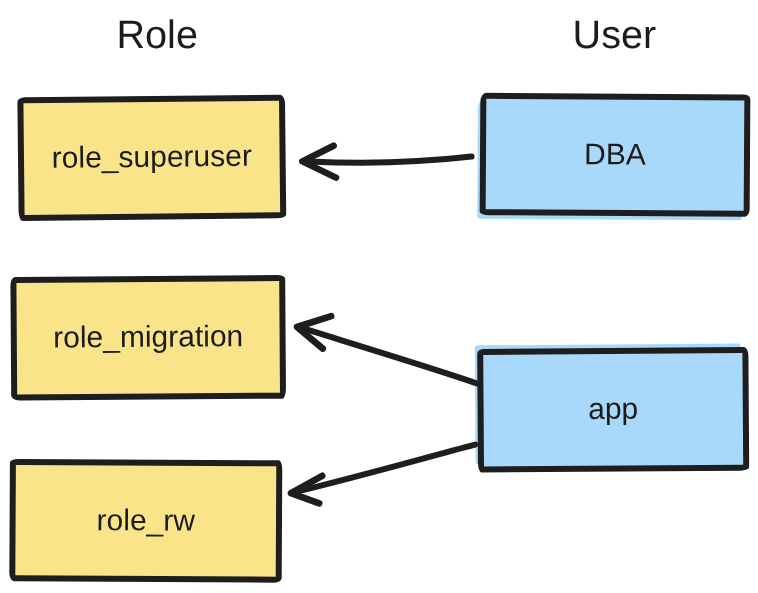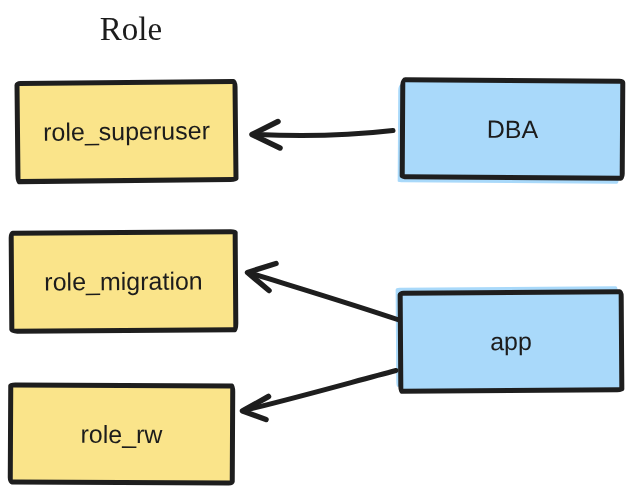--- a/index.html
+++ b/index.html
@@ -18,21 +18,20 @@
   }
   .col-header {
     position: absolute;
     top: 8px;
     width: 140px;
     text-align: center;
     font-size: 33px;
     line-height: 42px;
     color: var(--text, #1C1C1C);
     white-space: nowrap;
-    font-family: Liberation Serif, serif;
   }
   .col-header.role { left: 61px; }
   .col-header.user { left: 442px; }
 
   .box {
     position: absolute;
     box-sizing: border-box;
     border: 5px solid var(--stroke, #1E1E1E);
     display: flex;
     align-items: center;
@@ -75,20 +74,21 @@
   .shaft { stroke-width: 5px; }
   .head  { stroke-width: 5.5px; }
 </style>
 </head>
 <body>
 
 <div class="canvas">
 
   <div class="col-header role">Role</div>
 
+  <div class="col-header user">User</div>
 
   <div class="box role-fill r1 box-role-superuser">
     <span>role_superuser</span>
   </div>
 
   <div class="box role-fill r2 box-role-migration">
     <span>role_migration</span>
   </div>
 
   <div class="box role-fill r3 box-role-rw">

